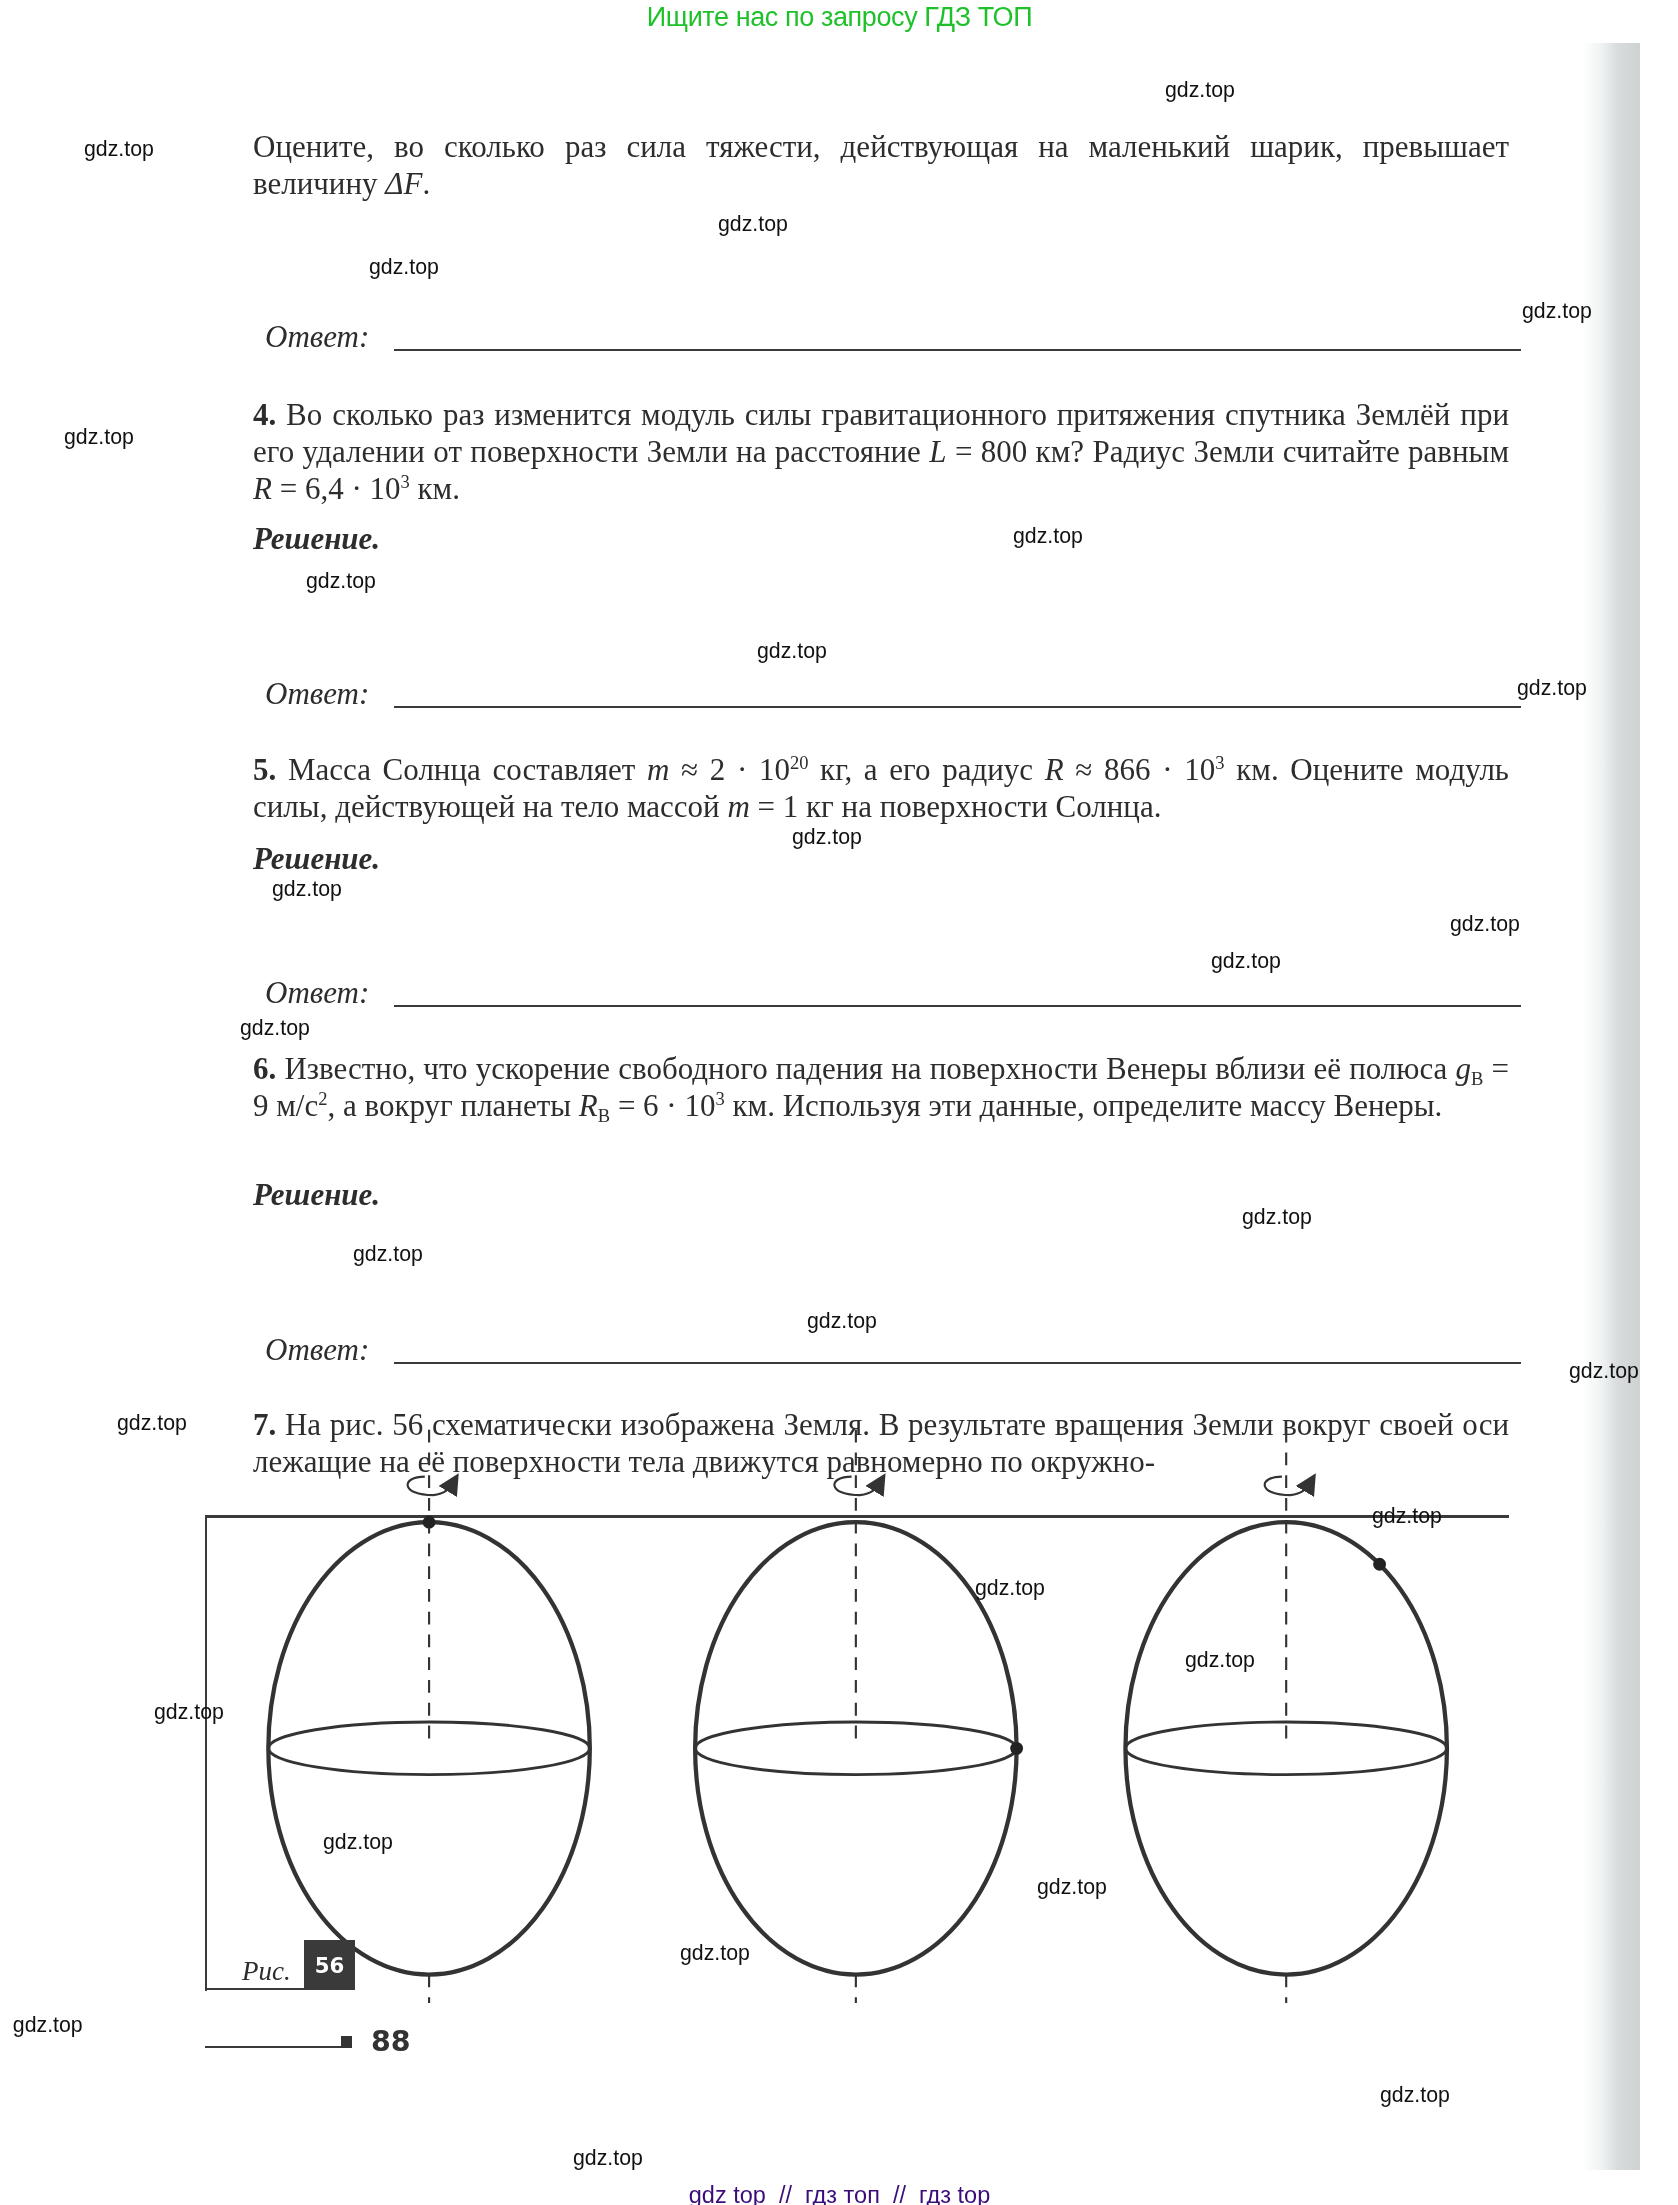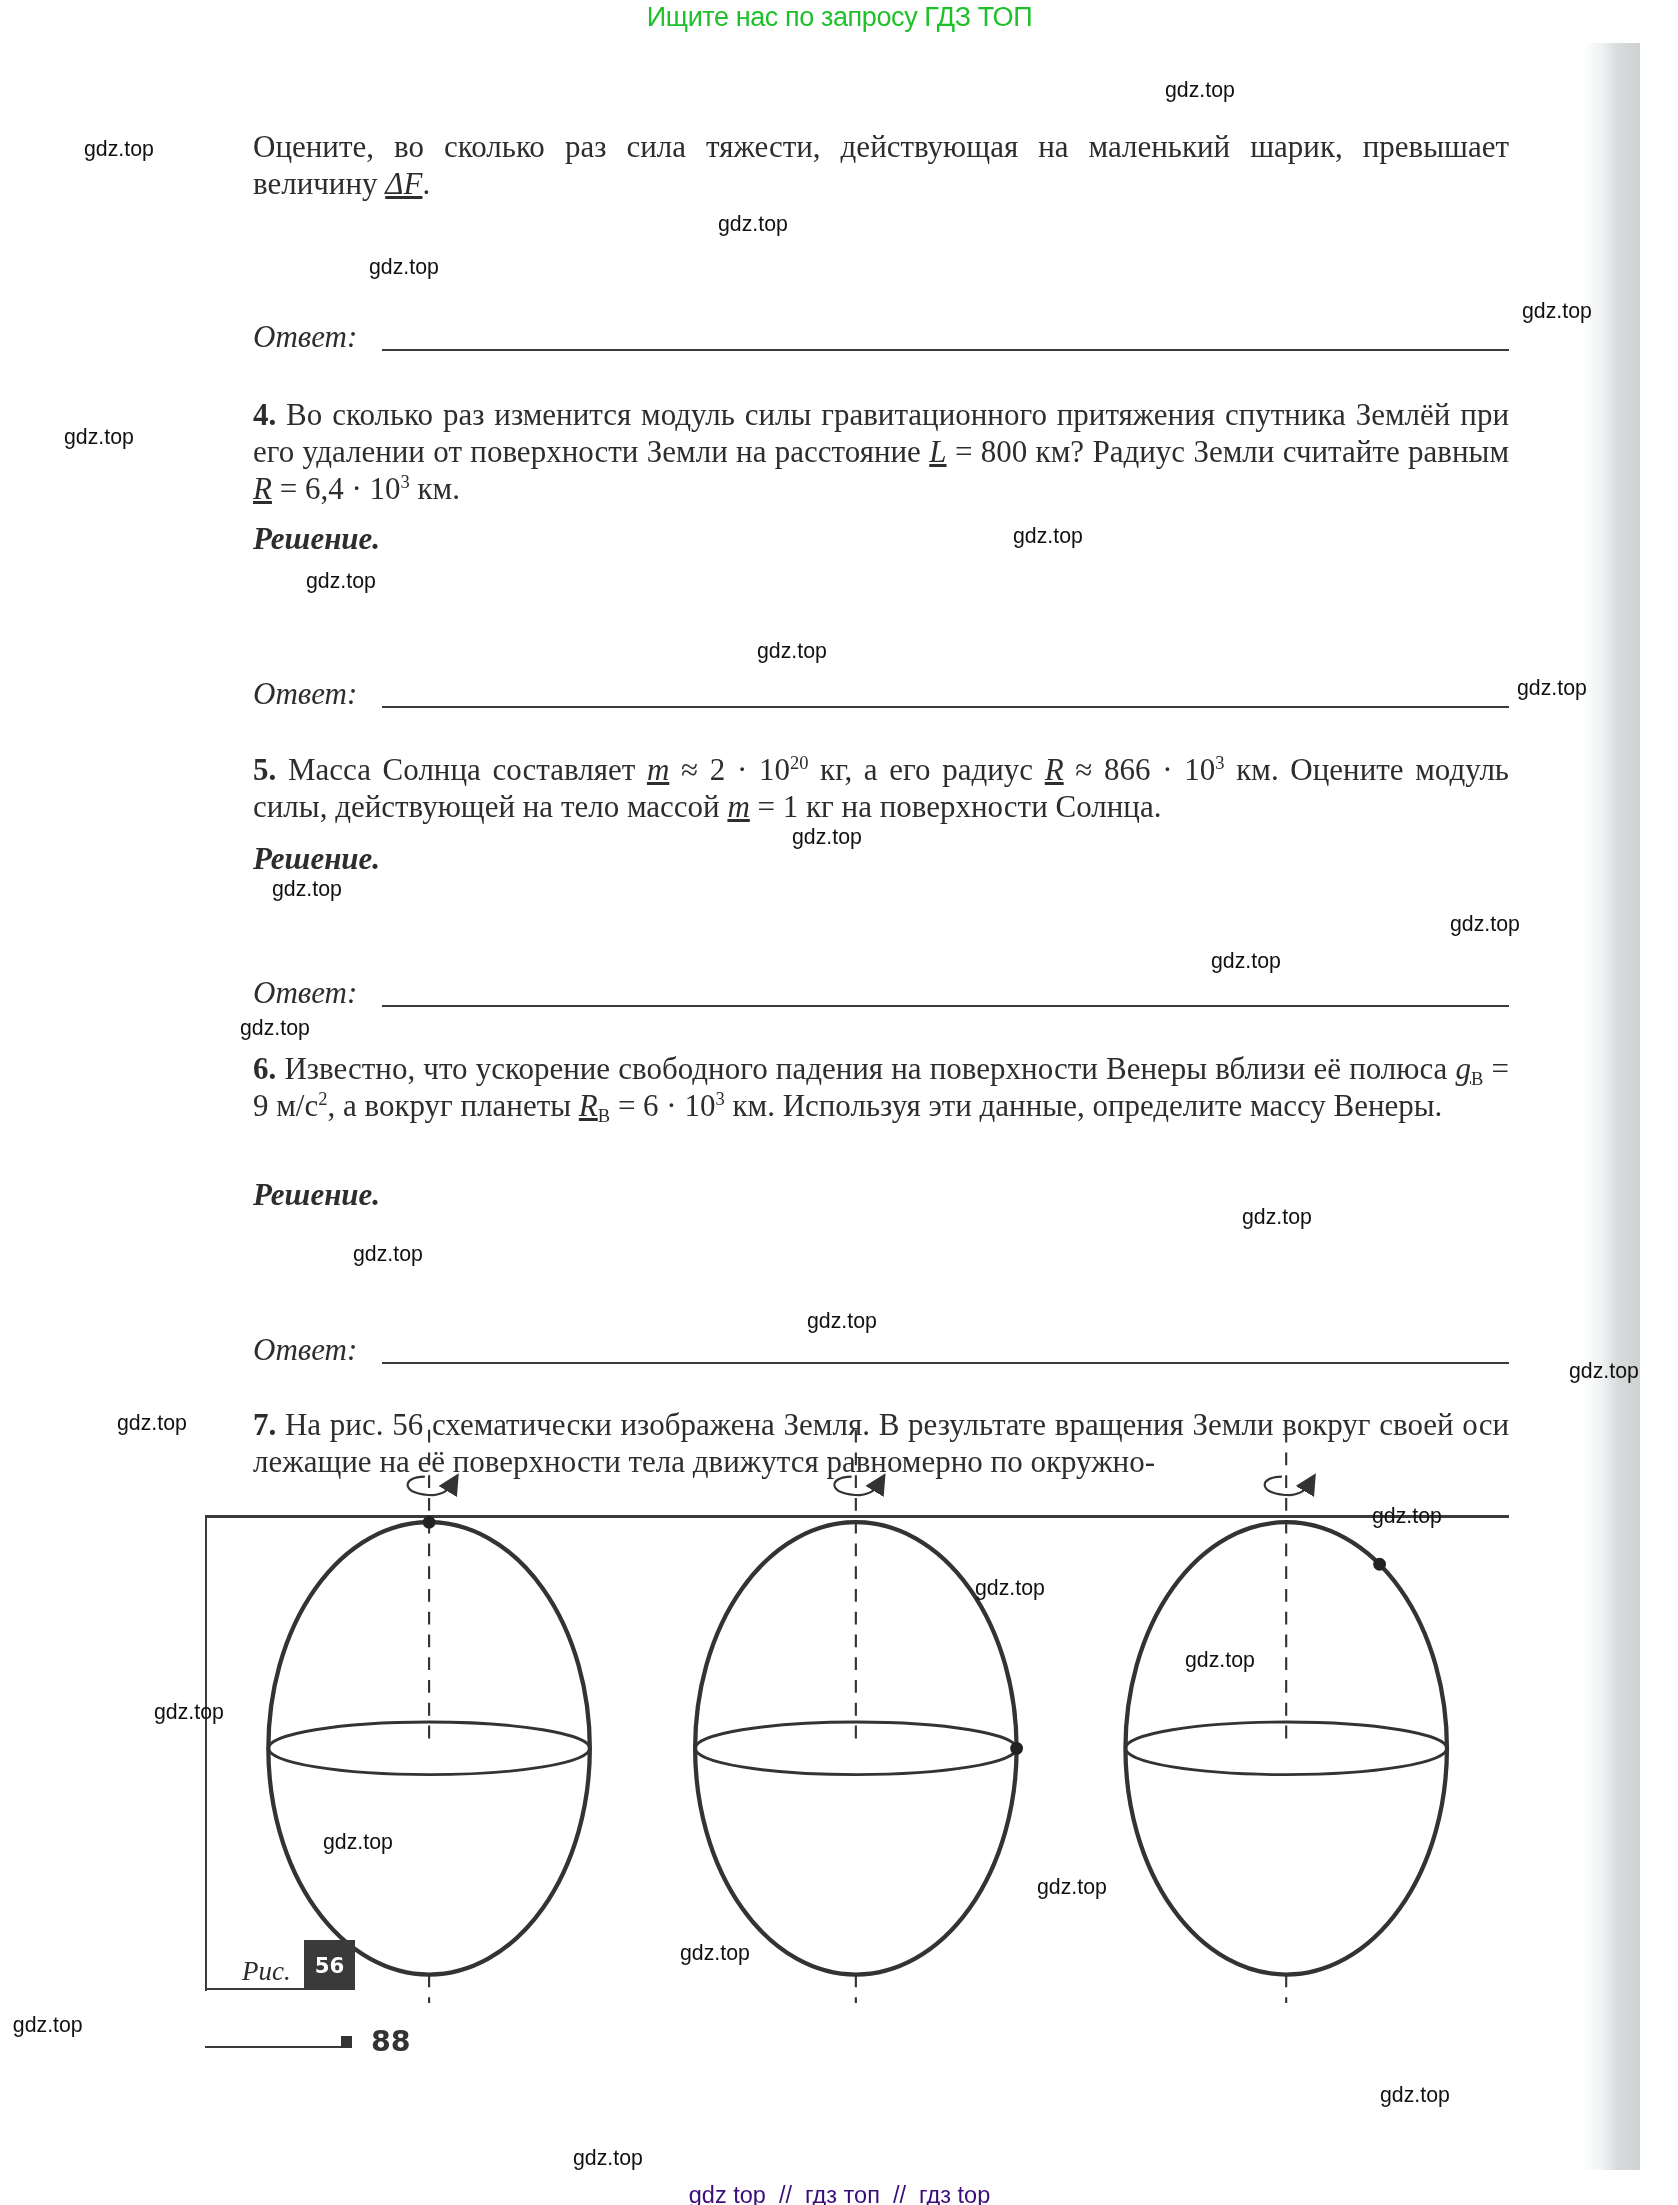--- a/index.html
+++ b/index.html
@@ -12,27 +12,27 @@
   .bottom-banner { position: absolute; top: 2195px; left: 0; width: 1679px; text-align: center;
                    font-family: "Liberation Sans", sans-serif; font-size: 23.5px; color: #3b0d7a;
                    transform: translateY(-50%); white-space: pre; }
 
   .page-edge { position: absolute; left: 1583px; top: 43px; width: 57px; height: 2127px;
                background: linear-gradient(to right, #ffffff 0%, #eef1f2 35%, #d9dcdc 60%, #cfd2d2 100%); }
 
   .text-block { position: absolute; left: 253px; width: 1256px; font-size: 31px;
                 line-height: 37px; text-align: justify; color: #2d2d2d; }
   .task-num { font-weight: bold; }
-  .var { font-style: italic; text-decoration: underline; }
+  .var { font-style: italic; }
   sup { font-size: 18.5px; vertical-align: 11.4px; line-height: 0; }
   sub { font-size: 18.5px; vertical-align: -5.7px; line-height: 0; }
 
   .label-italic { position: absolute; left: 253px; font-style: italic; font-size: 31px; color: #2d2d2d; font-weight: bold; }
 
-  .answer-row { position: absolute; left: 253px; width: 1256px; height: 37px; }
+  .answer-row { position: absolute; left: 265px; width: 1256px; height: 37px; }
   .answer-row .lbl { position: absolute; left: 0; top: 0; font-style: italic; font-size: 31px; color: #2d2d2d; }
   .answer-row .line { position: absolute; left: 129px; right: 0; top: 30px; height: 2.1px; background: #3a3a3a; }
 
   .wm { position: absolute; font-family: "Liberation Sans", sans-serif; font-size: 21.3px; color: #111111; white-space: nowrap; }
 
   .figure-frame { position: absolute; left: 205px; top: 1515px; width: 1302px; height: 473px;
                   border-top: 3.6px solid #3a3a3a; border-left: 2.1px solid #3a3a3a; }
   .figure-bottom-line { position: absolute; left: 205px; top: 1988px; width: 100px; height: 2.1px; background: #3a3a3a; }
   .fig-caption { position: absolute; left: 242px; top: 1956px; font-style: italic; font-size: 27px; color: #2d2d2d; }
   .fig-badge { position: absolute; left: 304px; top: 1940px; width: 51px; height: 50px; background: #3a3a3a;

